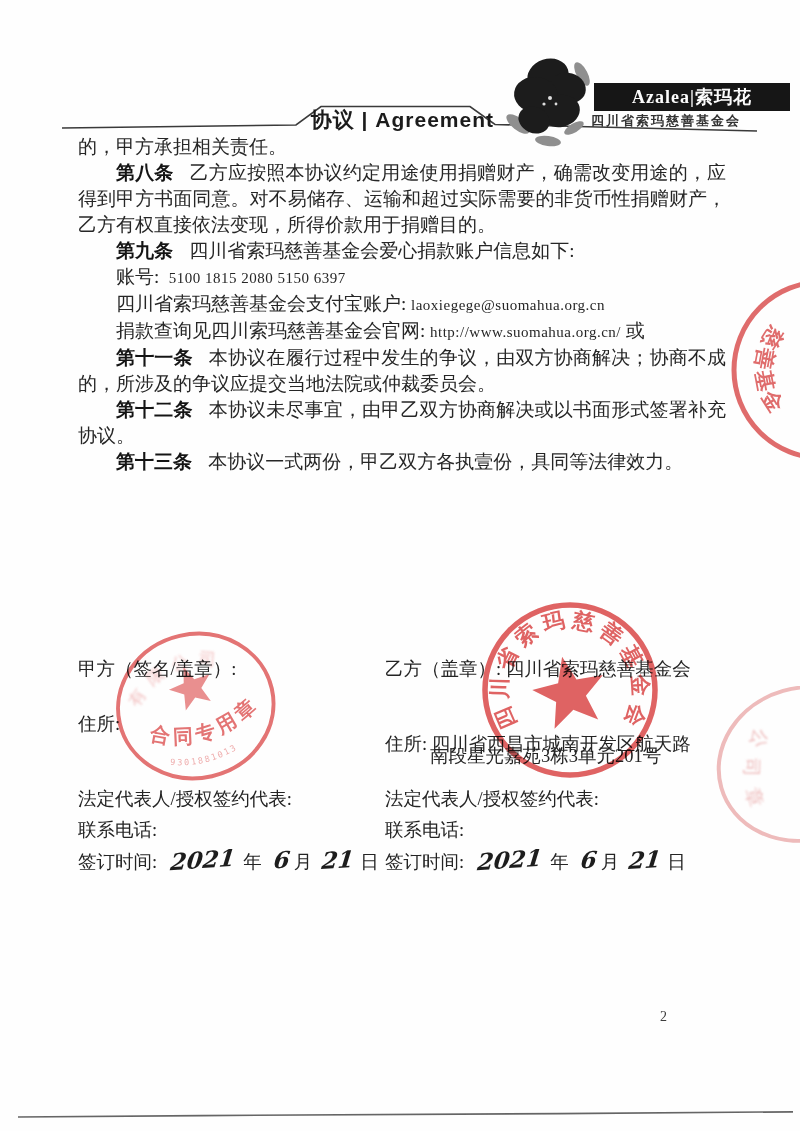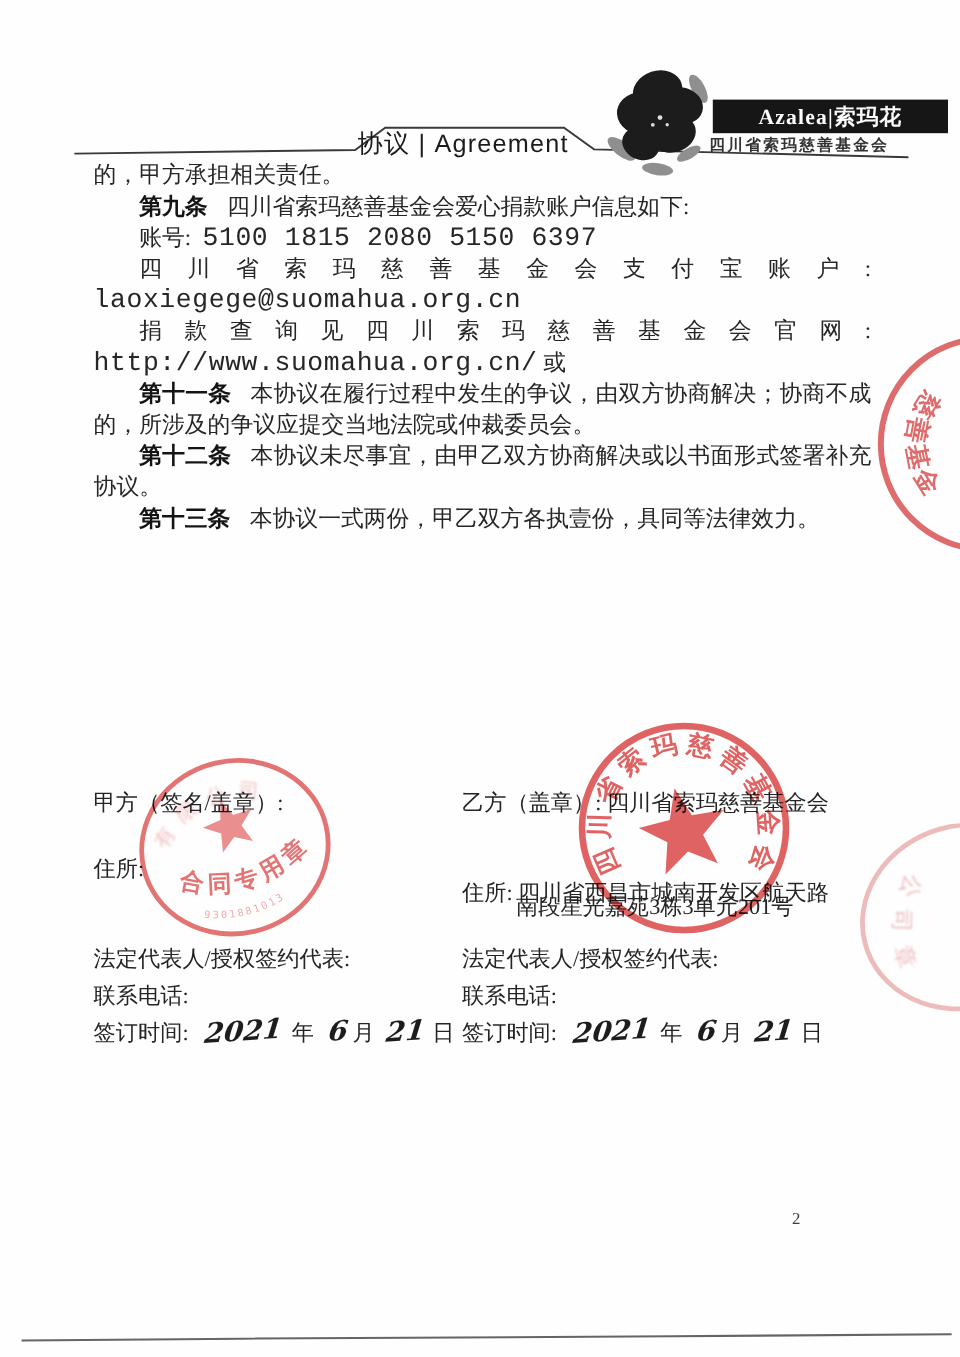--- a/index.html
+++ b/index.html
@@ -5,44 +5,44 @@
   html,body{margin:0;padding:0;background:#ffffff;}
   #page{
     position:relative; width:800px; height:1131px; background:#fefefe;
     overflow:hidden;
     font-family:"Liberation Serif","DejaVu Serif",serif;
     color:#262626;
   }
   
   #banner-svg{position:absolute;left:0;top:0;width:800px;height:150px;}
   .banner-title{
-    position:absolute; left:298px; top:106px; width:196px; text-align:left;
+    position:absolute; left:298px; top:106px; width:196px; text-align:right;
     font-family:"Liberation Sans","DejaVu Sans",sans-serif;
-    font-weight:normal; font-size:21px; color:#1b1b1b; letter-spacing:1px;
+    font-weight:bold; font-size:21px; color:#1b1b1b; letter-spacing:1px;
   }
   .logo-flower{position:absolute; left:498px; top:48px; width:104px; height:104px;}
   .logo-bar{
     position:absolute; left:594px; top:83px; width:196px; height:28px;
     background:#161616; color:#fcfcfc; display:flex; align-items:center; justify-content:center;
     font-weight:bold; font-size:18px; letter-spacing:1px;
     font-family:Liberation Serif, serif;
   }
   .logo-org{
     position:absolute; left:566px; top:112px; width:200px; text-align:center;
     font-weight:bold; font-size:13px; color:#333; letter-spacing:2px;
   }
   
   #doc-body{
     position:absolute; left:78px; top:134px; width:648px;
     font-size:19px; line-height:26px; text-align:justify;
   }
   #doc-body p{margin:0; text-indent:2em;}
   #doc-body p.flush{text-indent:0;}
   .term{font-weight:bold; color:#141414; margin-right:0.85em;}
-  .mono{font-family:Liberation Mono, monospace; font-size:22px; letter-spacing:0.5px;}
+  .mono{font-family:Liberation Serif, serif; font-size:15px; letter-spacing:0.5px;}
   .u{text-decoration:underline; text-underline-offset:3px;}
   
   .sig{position:absolute; font-size:18.5px; white-space:nowrap; color:#242424;}
   .hand{
     display:inline-block; font-style:italic; font-weight:bold;
     font-family:"DejaVu Serif",serif; font-size:23px; color:#1d1d1d;
     transform:skewX(-10deg) rotate(-4deg);
   }
   .hand.m0{margin:0 8px 0 14px;} .hand.m1{margin:0 4px 0 12px;} .hand.m2{margin:0 6px 0 10px;}
   
@@ -80,20 +80,21 @@
       <circle cx="52" cy="50" r="2"></circle>
         <circle cx="46" cy="56" r="1.6"></circle>
         <circle cx="58" cy="56" r="1.4"></circle>
     </g>
   </svg>
   <div class="logo-bar">Azalea|索玛花</div>
   <div class="logo-org">四川省索玛慈善基金会</div>
 
   <div id="doc-body">
     <p class="flush"><span>的，甲方承担相关责任。</span></p>
+    <p><span class="term">第八条</span><span>乙方应按照本协议约定用途使用捐赠财产，确需改变用途的，应得到甲方书面同意。对不易储存、运输和超过实际需要的非货币性捐赠财产，乙方有权直接依法变现，所得价款用于捐赠目的。</span></p>
     <p><span class="term">第九条</span><span>四川省索玛慈善基金会爱心捐款账户信息如下:</span></p>
     <p><span>账号:</span>&nbsp;&nbsp;<span class="mono">5100 1815 2080 5150 6397</span></p>
     <p><span>四川省索玛慈善基金会支付宝账户: </span><span class="mono">laoxiegege@suomahua.org.cn</span></p>
     <p><span>捐款查询见四川索玛慈善基金会官网: </span><span class="mono">http://www.suomahua.org.cn/</span><span> 或</span></p>
     <p><span class="term">第十一条</span><span>本协议在履行过程中发生的争议，由双方协商解决；协商不成的，所涉及的争议应提交当地法院或仲裁委员会。</span></p>
     <p><span class="term">第十二条</span><span>本协议未尽事宜，由甲乙双方协商解决或以书面形式签署补充协议。</span></p>
     <p><span class="term">第十三条</span><span>本协议一式两份，甲乙双方各执壹份，具同等法律效力。</span></p>
   </div>
 
   <div class="sig" style="left:78px; top:656px;">甲方（签名/盖章）:</div>

